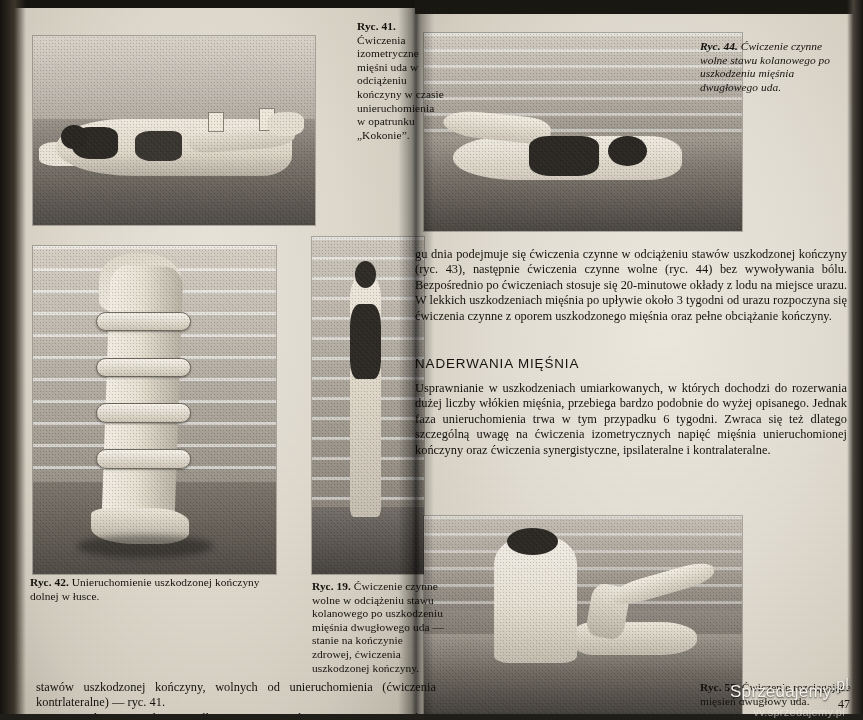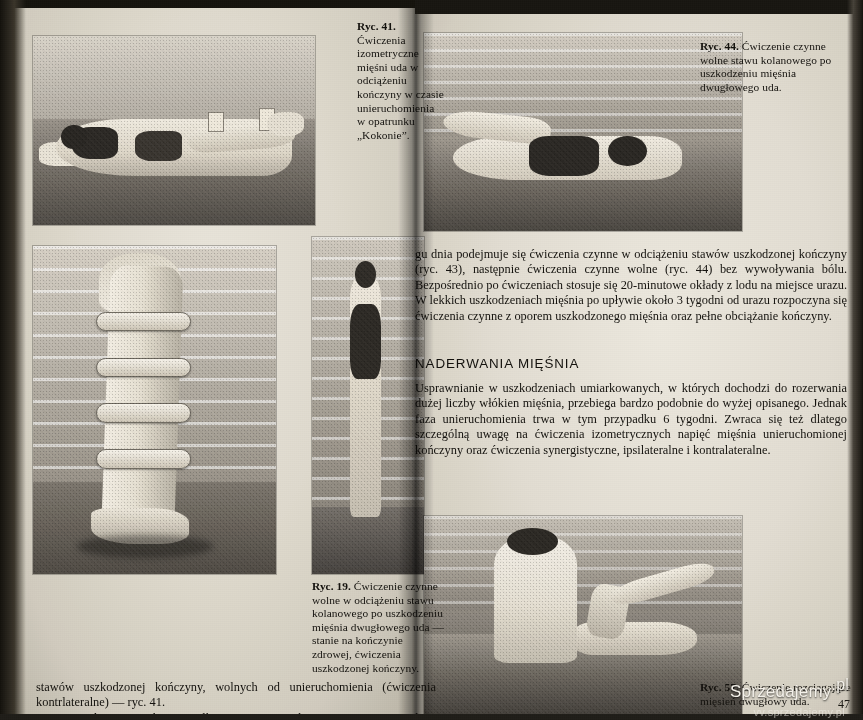--- a/index.html
+++ b/index.html
@@ -292,21 +292,21 @@
     font-weight: normal;
     font-family: "Liberation Sans", sans-serif;
   }
   .body-text p { margin: 0; }
   .body-text p.ind { text-indent: 16px; }
 
   
   #cap-41 { left: 357px; top: 20px; width: 88px; }
   #cap-42 { left: 30px;  top: 576px; width: 252px; }
   #cap-43 { left: 312px; top: 580px; width: 132px; }
-  #cap-44 { left: 700px; top: 40px; width: 148px; }
+  #cap-44 { left: 700px; top: 40px; width: 148px; font-style: italic; }
   #cap-45 { left: 700px; top: 681px; width: 152px; }
 
   
   #rp-para-1 { left: 415px; top: 247px; width: 432px; }
   #rp-heading { left: 415px; top: 356px; width: 300px; }
   #rp-para-2 { left: 415px; top: 381px; width: 432px; }
 
   
   #lp-bottom { left: 36px; top: 680px; width: 400px; }
 
@@ -422,20 +422,24 @@
     </div>
     <div class="halftone"></div>
     <div class="noise"></div>
   </div>
 
   <div class="cap" id="cap-41">
     <b>Ryc. 41.</b>
     <span>Ćwiczenia izometryczne mięśni uda w odciążeniu kończyny w czasie unieruchomienia w opatrunku „Kokonie”.</span>
   </div>
 
+  <div class="cap" id="cap-42">
+    <b>Ryc. 42.</b>
+    <span>Unieruchomienie uszkodzonej kończyny dolnej w łusce.</span>
+  </div>
 
   <div class="cap" id="cap-43">
     <b>Ryc. 19.</b>
     <span>Ćwiczenie czynne wolne w odciążeniu stawu kolanowego po uszkodzeniu mięśnia dwugłowego uda — stanie na kończynie zdrowej, ćwiczenia uszkodzonej kończyny.</span>
   </div>
 
   <div class="cap" id="cap-44">
     <b>Ryc. 44.</b>
     <span>Ćwiczenie czynne wolne stawu kolanowego po uszkodzeniu mięśnia dwugłowego uda.</span>
   </div>

